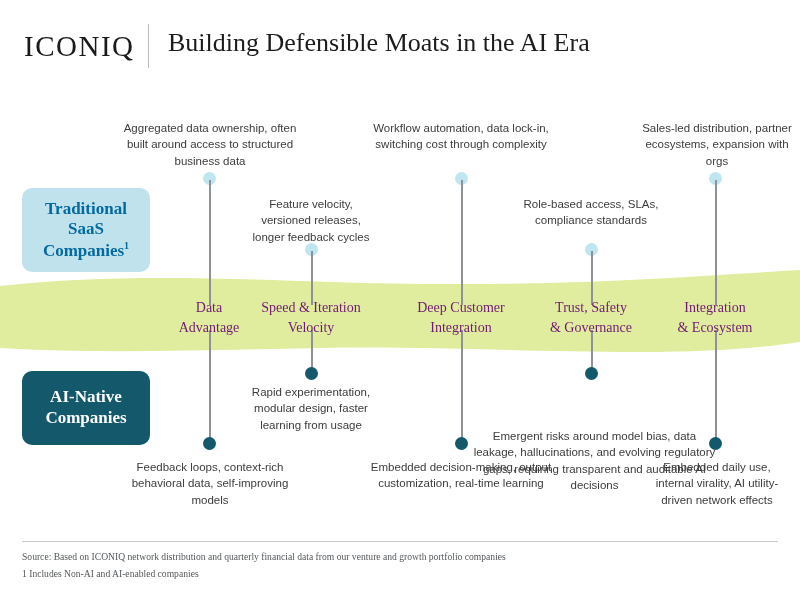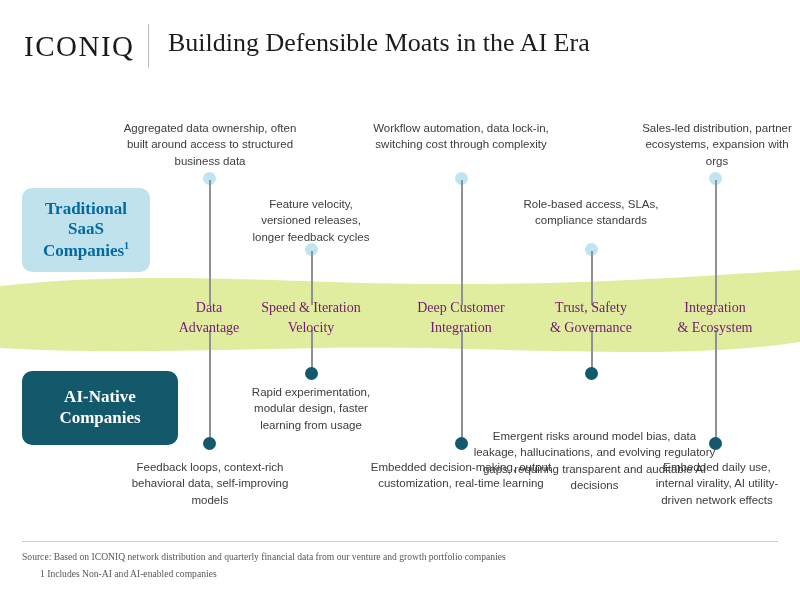--- a/index.html
+++ b/index.html
@@ -60,21 +60,21 @@
   }
   #cat-traditional {
     left: 22px; top: 188px;
     width: 128px; height: 84px;
     background: #bfe2ec;
     color: #0369a1;
     font-size: 17px;
   }
   #cat-ainative {
     left: 22px; top: 371px;
-    width: 156px; height: 74px;
+    width: 128px; height: 74px;
     background: #13596b;
     color: #ffffff;
     font-size: 17px;
   }
   .sup { font-size: 10px; vertical-align: super; }
 
   
   #band-wrap {
     position: absolute;
     left: 0; top: 268px;
@@ -127,21 +127,21 @@
   }
   .footnote {
     position: absolute;
     left: 22px;
     font-family: "Liberation Serif", serif;
     font-size: 9.6px;
     color: #54585b;
     white-space: nowrap;
   }
   #footnote-0 { top: 551px; }
-  #footnote-1 { top: 568px; margin-left: 18px; }
+  #footnote-1 { top: 568px; }
 </style>
 </head>
 <body>
 
 <div id="header">
   <div id="logo">ICONIQ</div>
   <div id="header-divider"></div>
   <div id="title">Building Defensible Moats in the AI Era</div>
 </div>
 

